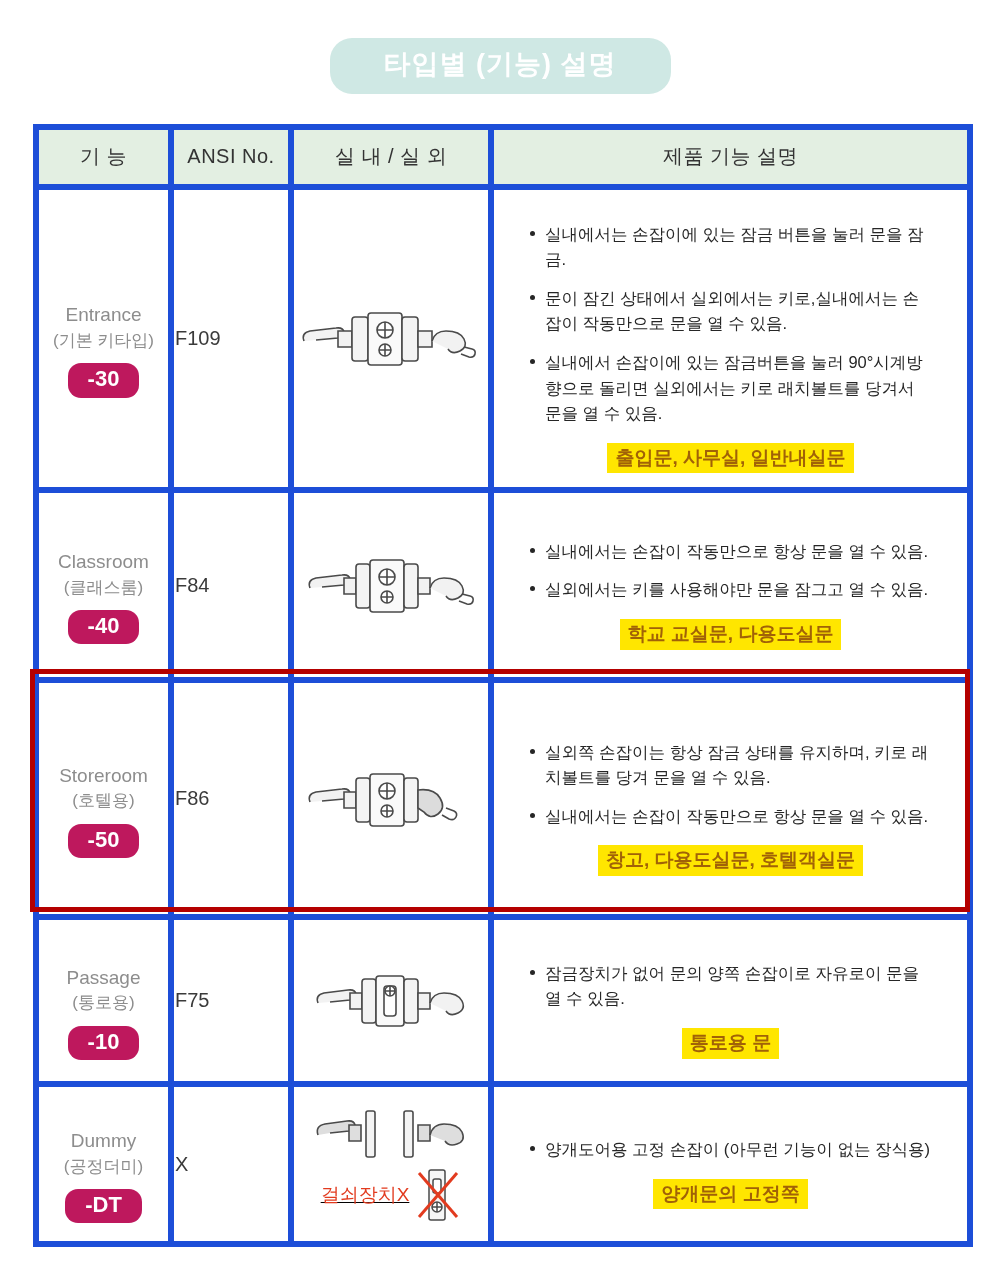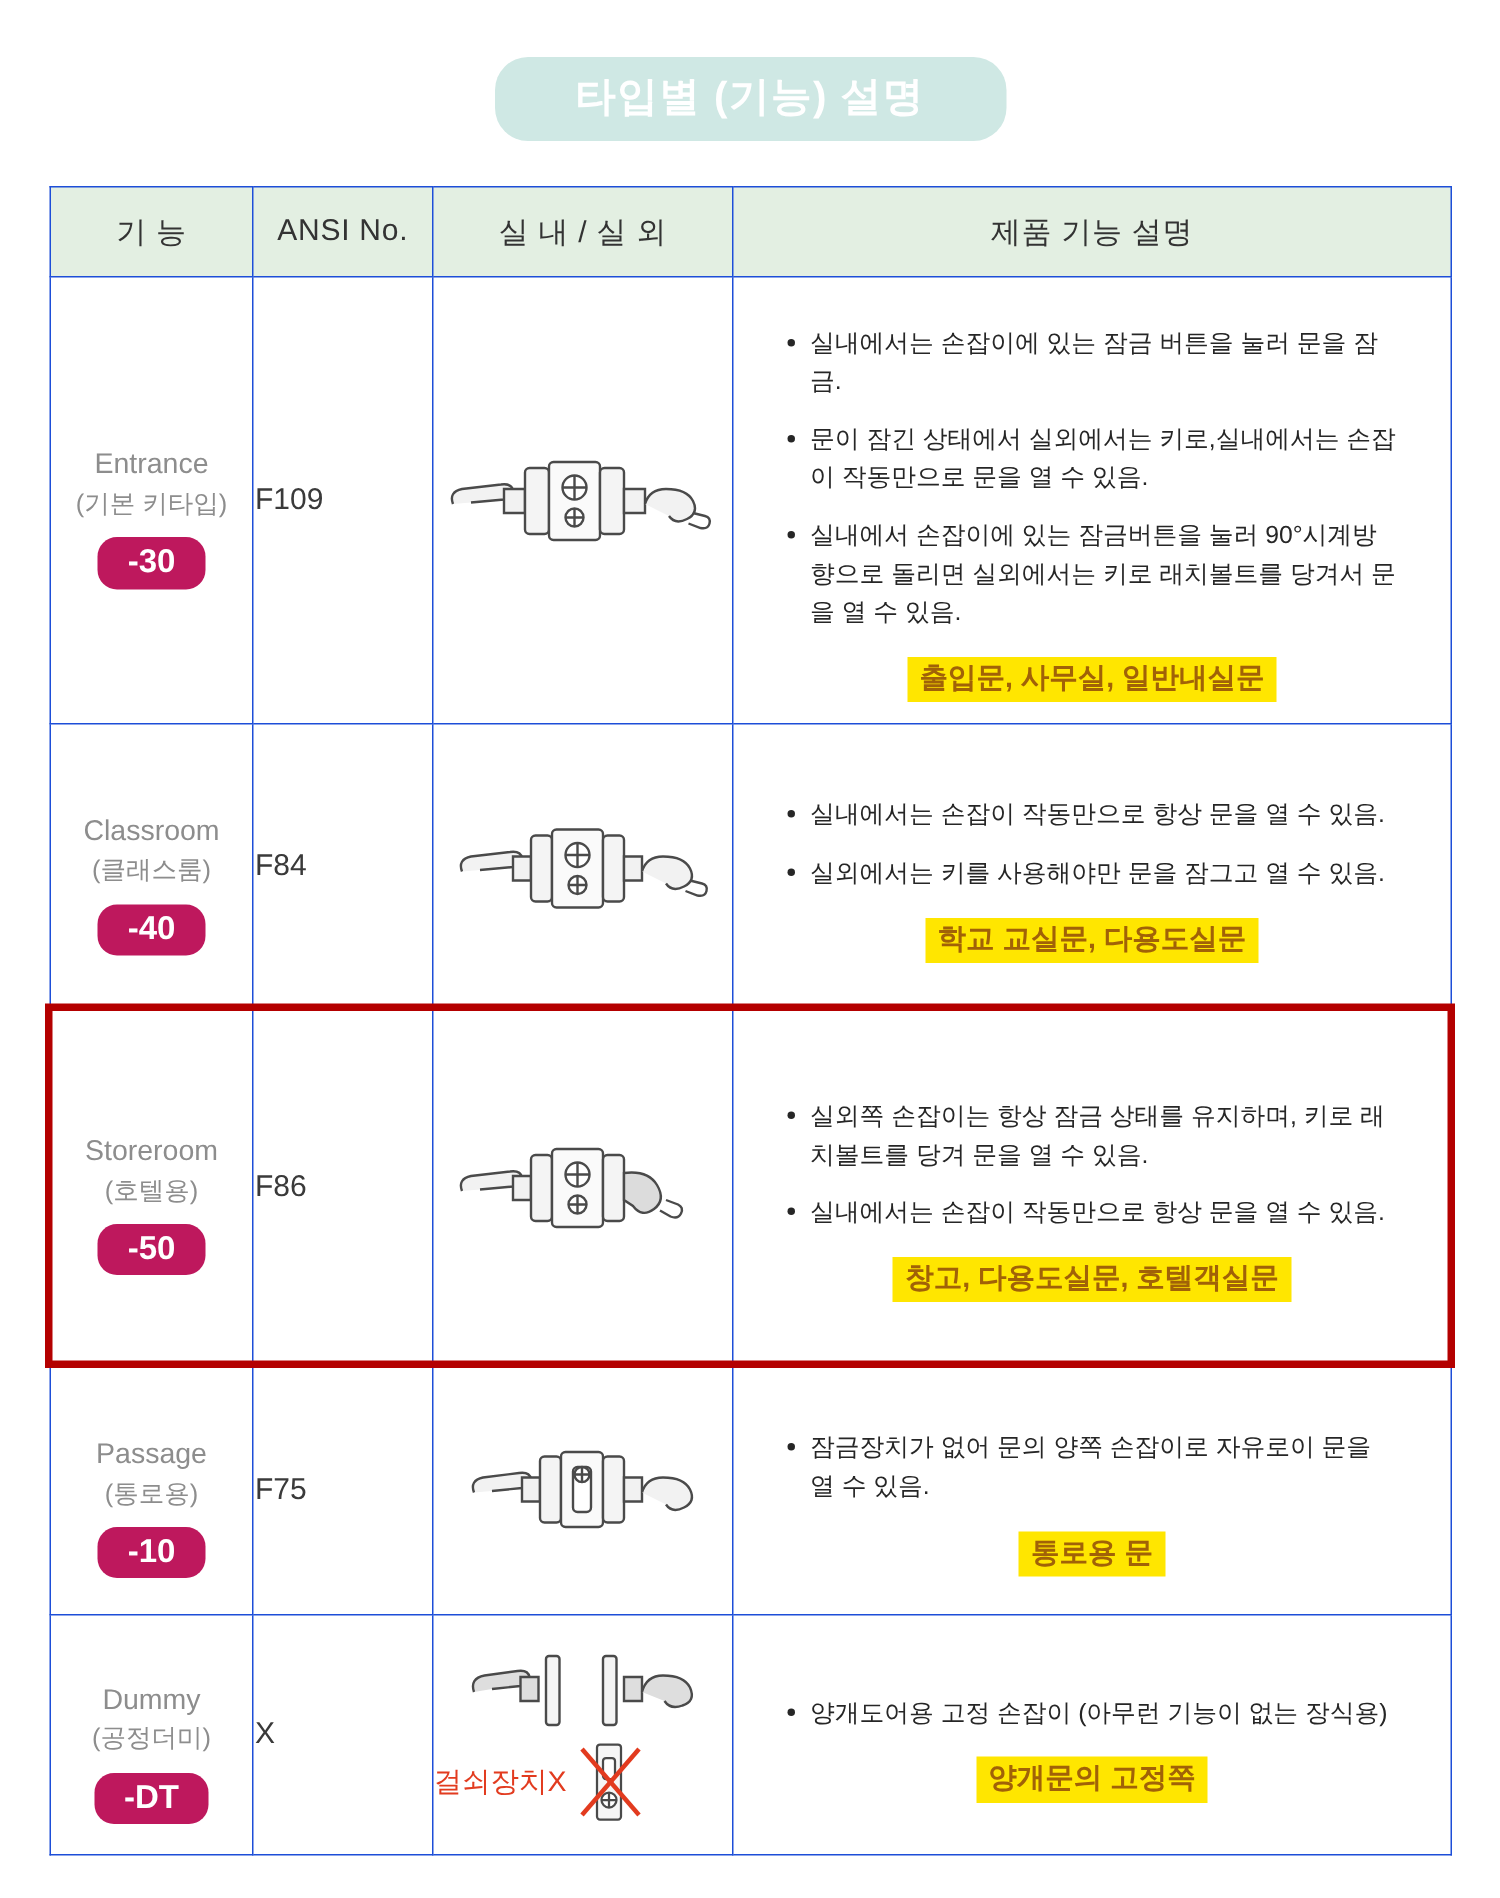--- a/index.html
+++ b/index.html
@@ -38,21 +38,21 @@
     margin: 30px auto 0 auto;
     width: 934px;
     position: relative;
   }
   table.main {
     border-collapse: collapse;
     width: 934px;
     table-layout: fixed;
   }
   table.main th, table.main td {
-    border: 1px solid #1d4ed8;
+    border: 6px solid #1d4ed8;
     vertical-align: middle;
   }
   thead th {
     background: #e3efe2;
     height: 60px;
     font-size: 20px;
     font-weight: normal;
     color: #333333;
     letter-spacing: 0.5px;
   }
@@ -147,22 +147,24 @@
     border: 5px solid #b40000;
     pointer-events: none;
     left: -3px;
     width: 940px;
   }
 
   
   .dummy-extra {
     display: flex;
     align-items: center;
+    justify-content: center;
     gap: 6px;
     margin-top: 2px;
+    text-decoration: underline;
   }
   .dummy-text {
     color: #e23b1f;
     font-size: 19px;
     white-space: nowrap;
   }
   .no-latch {
     position: relative;
     width: 46px; height: 56px;
   }

